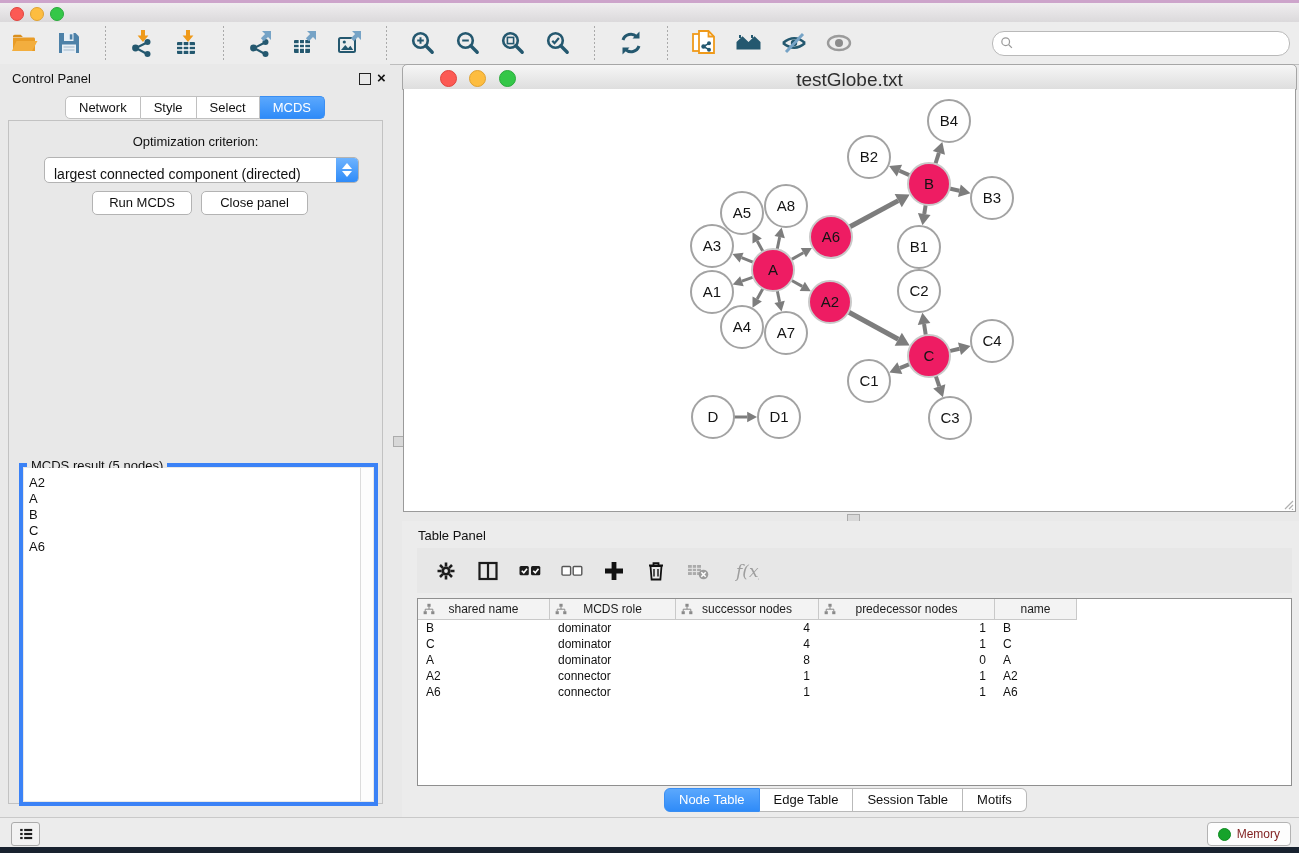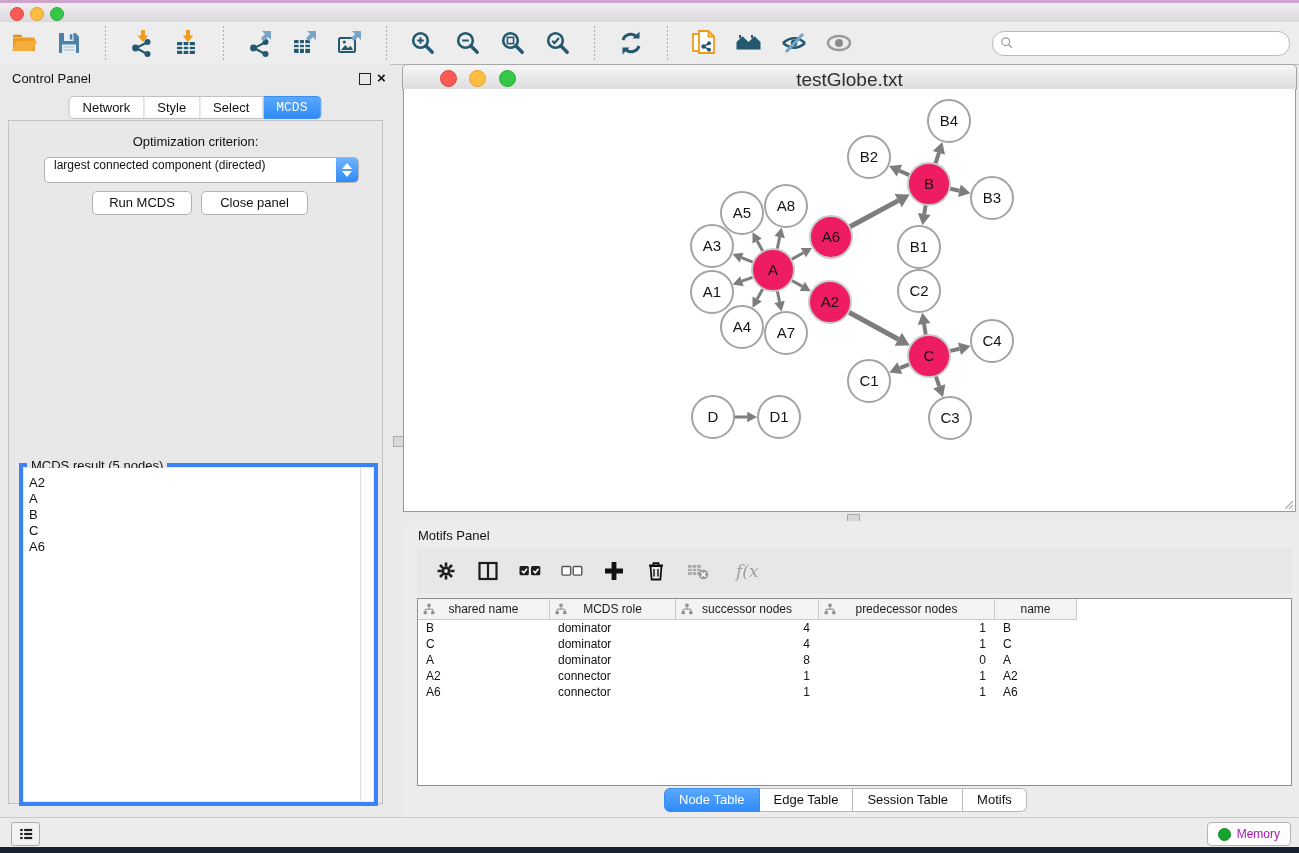--- a/index.html
+++ b/index.html
@@ -33,25 +33,25 @@
   
   .cpanel{position:absolute;left:0;top:64px;width:390px;height:753px;background:#e9e9e9;}
   .panel-head{position:absolute;left:12px;top:7px;font-size:13px;color:#111;}
   .float-btn{position:absolute;width:10px;height:10px;border:1.6px solid #222;background:transparent;}
   .close-x{position:absolute;font-size:15px;font-weight:bold;color:#111;line-height:14px;}
   .cp-tabs{position:absolute;top:32px;left:50%;transform:translateX(-50%);display:flex;}
   .seg{height:21px;line-height:21px;padding:0 13px;background:#fff;border:1px solid #c0c0c0;border-left:none;
     font-size:13px;color:#111;white-space:nowrap;}
   .seg:first-child{border-left:1px solid #c0c0c0;border-radius:5px 0 0 5px;}
   .seg:last-child{border-radius:0 5px 5px 0;}
-  .seg.active{background:linear-gradient(#5ba8fd,#2f8bf8);color:#fff;border-color:#3a8ef2;font-family:Liberation Mono, monospace;}
+  .seg.active{background:linear-gradient(#5ba8fd,#2f8bf8);color:#fff;border-color:#3a8ef2;}
   .cp-box{position:absolute;left:8px;top:56px;width:373px;height:682px;background:#e8e8e8;border:1px solid #c2c2c2;}
   .opt-label{position:absolute;left:0;right:0;top:13px;text-align:center;font-size:13px;color:#111;}
   .dropdown{position:absolute;left:35px;top:36px;width:313px;height:24px;background:#fff;border:1px solid #b3b3b3;border-radius:5px;}
-  .dropdown .val{position:absolute;left:9px;top:0;font-size:12px;color:#111;white-space:nowrap;}
+  .dropdown .val{position:absolute;left:9px;top:8px;font-size:14px;color:#111;white-space:nowrap;}
   .dropdown .stepper{position:absolute;right:0;top:0;width:22px;height:24px;border-radius:0 4px 4px 0;
     background:linear-gradient(#6eb3fe,#2f8bf8);}
   .stepper .up{position:absolute;left:6px;top:5px;width:0;height:0;border-left:5px solid transparent;border-right:5px solid transparent;border-bottom:6px solid #fff;}
   .stepper .dn{position:absolute;left:6px;bottom:5px;width:0;height:0;border-left:5px solid transparent;border-right:5px solid transparent;border-top:6px solid #fff;}
   .btn{position:absolute;height:22px;background:#fff;border:1px solid #b3b3b3;border-radius:5px;
     font-size:13px;color:#111;text-align:center;line-height:22px;}
   .groupbox{position:absolute;left:10px;top:342px;width:351px;height:335px;border:4px solid #3b82f6;}
   .groupbox .legend{position:absolute;top:-9px;left:4px;background:#e8e8e8;padding:0 4px;font-size:13px;color:#111;}
   .result-list{position:absolute;left:1px;top:1px;right:13px;bottom:1px;background:#fff;padding:7px 5px;overflow:hidden;}
   .result-item{font-size:13px;line-height:16px;color:#111;}
@@ -91,21 +91,21 @@
   .seg2:first-child{border-left:1px solid #b9b9b9;border-radius:6px 0 0 6px;}
   .seg2:last-child{border-radius:0 6px 6px 0;}
   .seg2.active{background:linear-gradient(#5ba8fd,#2f8bf8);color:#fff;border-color:#3a8ef2;text-align:right;}
 
   
   .statusbar{position:absolute;left:0;top:817px;width:1299px;height:30px;background:#ececec;border-top:1px solid #c9c9c9;}
   .sb-left{position:absolute;left:11px;top:4px;width:27px;height:22px;background:#f2f2f2;border:1px solid #ababab;border-radius:3px;
     display:flex;align-items:center;justify-content:center;}
   .sb-left svg{width:16px;height:16px;}
   .memory-btn{position:absolute;right:8px;top:4px;height:22px;background:#fdfdfd;border:1px solid #b3b3b3;border-radius:4px;
-    display:flex;align-items:center;gap:6px;padding:0 10px;font-size:12px;color:#a21caf;}
+    display:flex;align-items:center;gap:6px;padding:0 10px;font-size:12px;color:#7f1d1d;}
   .memory-dot{width:11px;height:11px;border-radius:50%;background:#16a32b;border:1px solid #0f8a21;}
 </style>
 </head>
 <body>
 
 <div id="screen">
 
   <div class="desktop-top"></div>
 
   <div class="titlebar">
@@ -425,21 +425,21 @@
             <text x="375" y="333" text-anchor="middle" font-size="15" font-family="&quot;Liberation Sans&quot;,sans-serif" fill="#141414">D1</text>
           </g>
         </svg>
       <svg class="grip" viewBox="0 0 12 12">
         <path d="M11 3L3 11M11 7L7 11M11 11l-1 1" stroke="#b0b0b0" stroke-width="1.2"></path>
       </svg>
     </div>
   </div>
 
   <div class="tpanel">
-    <div class="panel-head" style="left:16px;">Motifs Panel</div>
+    <div class="panel-head" style="left:16px;">Table Panel</div>
 
     <div class="tp-toolbar">
         <div class="ttbtn">
           <svg viewBox="0 0 24 24">
             <g stroke="#1c1c1c" stroke-width="2.6">
               <path d="M12 3.5v4M12 16.5v4M3.5 12h4M16.5 12h4M6 6l2.8 2.8M15.2 15.2L18 18M18 6l-2.8 2.8M8.8 15.2L6 18"></path>
             </g>
             <circle cx="12" cy="12" r="4.6" fill="#1c1c1c"></circle>
             <circle cx="12" cy="12" r="1.9" fill="#e7e7e7"></circle>
           </svg>

